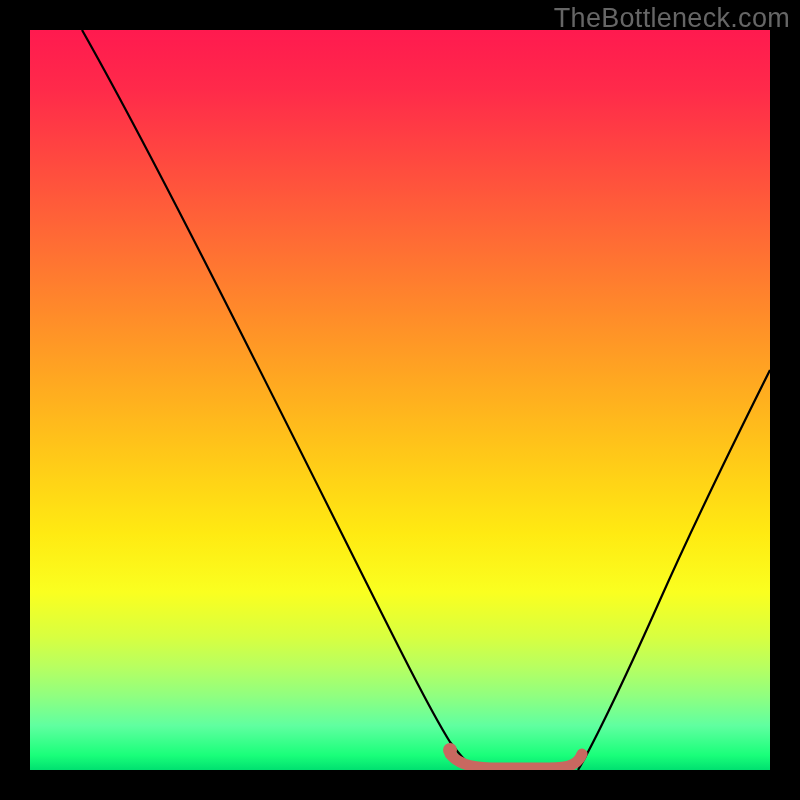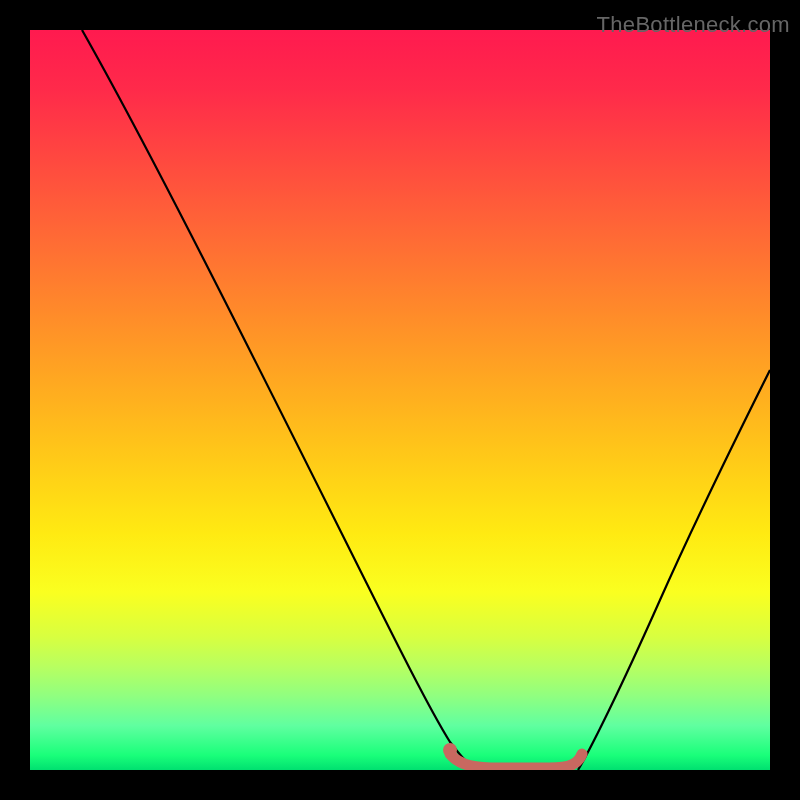--- a/index.html
+++ b/index.html
@@ -12,24 +12,24 @@
     font-family: Arial, sans-serif;
   }
   .outer {
     width: 800px;
     height: 800px;
     background: #000;
     position: relative;
   }
   .watermark {
     position: absolute;
-    top: 12px;
+    top: 3px;
     right: 10px;
     color: #666;
-    font-size: 22px;
+    font-size: 27px;
     font-weight: 500;
     letter-spacing: 0.3px;
     z-index: 10;
   }
   .chart-area {
     position: absolute;
     left: 30px;
     top: 30px;
     width: 740px;
     height: 740px;

